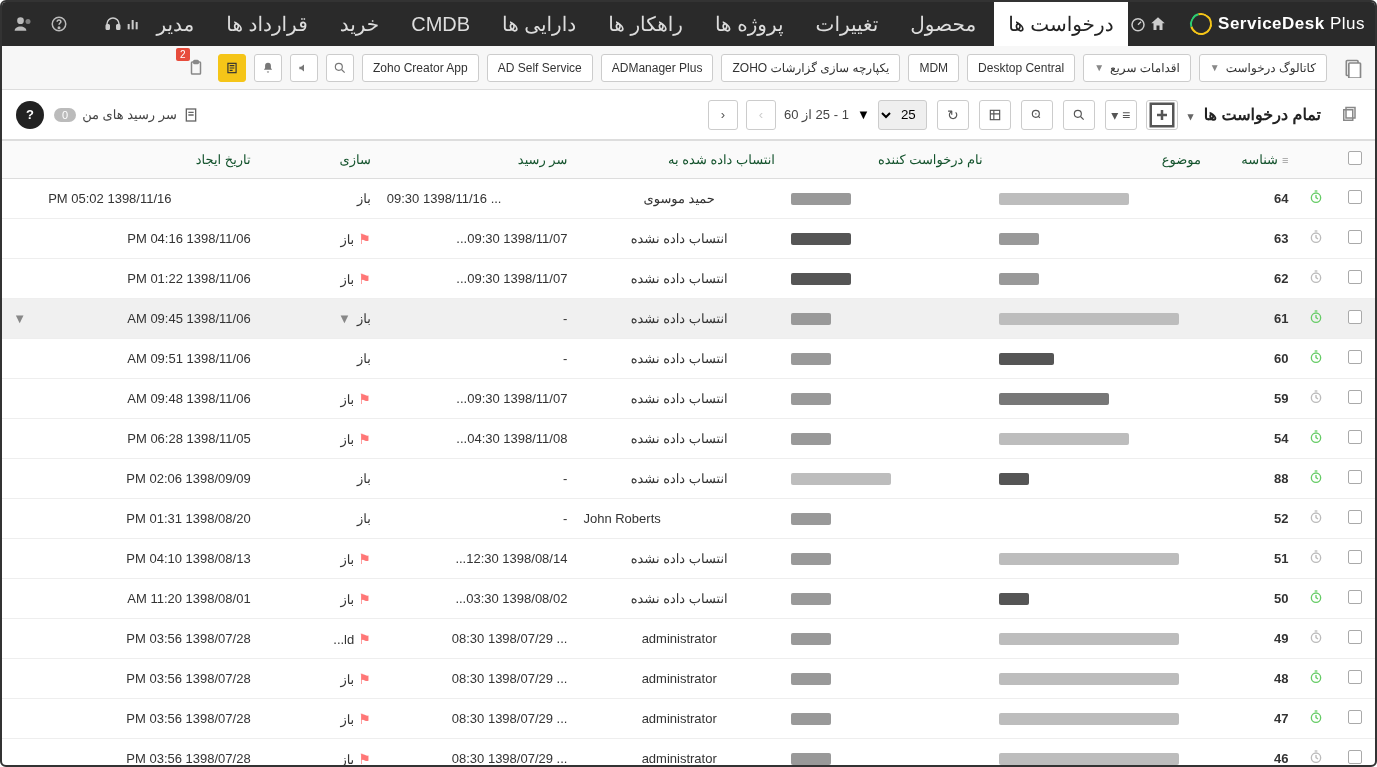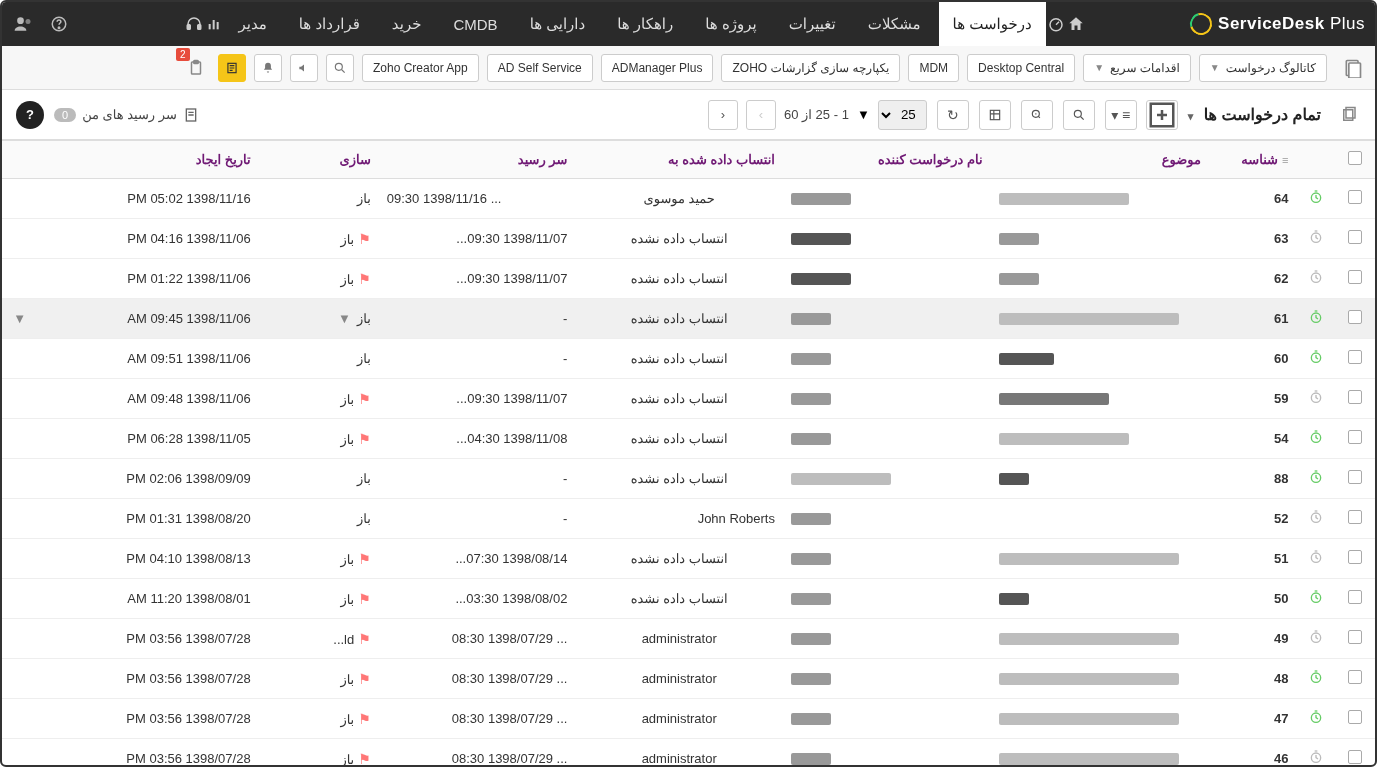--- a/index.html
+++ b/index.html
@@ -47,21 +47,21 @@
   display: flex;
   gap: 4px;
   align-items: center;
 }
 .topnav-item {
   padding: 0 14px;
   height: 44px;
   display: flex;
   align-items: center;
   color: #ddd;
-  font-size: 15px;
+  font-size: 20px;
   cursor: pointer;
 }
 .topnav-item.active {
   background: #fff;
   color: #222;
 }
 .topnav-icon {
   width: 20px; height: 20px;
   display: inline-flex;
   align-items: center; justify-content: center;
@@ -146,21 +146,21 @@
   width:28px;height:28px;border-radius:50%;background:#222;color:#fff;
   display:flex;align-items:center;justify-content:center;font-weight:bold;cursor:pointer;
 }
 .tool-spacer{flex:1;}
 .table-wrap{height: calc(100% - 44px - 44px - 50px); overflow:auto;}
 table { width:100%; border-collapse:collapse; }
 th {
   background:#fafafa;
   border-bottom:1px solid #ddd;
   border-top:1px solid #ddd;
-  font-size:13px; color:#701a75; font-weight:700;
+  font-size:13px; color:#14532d; font-weight:400;
   padding:10px 8px; text-align:right;
   position: sticky; top:0;
 }
 th.center,td.center{text-align:center;}
 td {
   border-bottom:1px solid #eee;
   padding:10px 8px;
   font-size:13px; color:#333;
   height:38px;
 }
@@ -208,21 +208,21 @@
         </svg>
     </span>
     <span class="topnav-icon">
       <svg viewBox="0 0 24 24" width="18" height="18" fill="none" stroke="currentColor" stroke-width="2">
           <circle cx="12" cy="13" r="8"></circle>
           <path d="M12 13l4-4"></path>
         </svg>
     </span>
     <div class="topnav" id="topnav">
         <div class="topnav-item active">درخواست ها</div>
-        <div class="topnav-item">مشکلات</div>
+        <div class="topnav-item">محصول</div>
         <div class="topnav-item">تغییرات</div>
         <div class="topnav-item">پروژه ها</div>
         <div class="topnav-item">راهکار ها</div>
         <div class="topnav-item">دارایی ها</div>
         <div class="topnav-item">CMDB</div>
         <div class="topnav-item">خرید</div>
         <div class="topnav-item">قرارداد ها</div>
         <div class="topnav-item">مدیر</div>
       </div>
     <span class="topnav-icon">
@@ -409,21 +409,21 @@
               </div>
             </td>
             <td>
               <div class="req-cell">
                 <span class="bar g2" style="width:60px"></span>
               </div>
             </td>
             <td style="text-align:center">حمید موسوی</td>
             <td style="direction:ltr;text-align:left">09:30 1398/11/16 ...</td>
             <td>باز</td>
-            <td style="direction:ltr;text-align:right">PM 05:02 1398/11/16</td>
+            <td style="direction:ltr;">PM 05:02 1398/11/16</td>
             <td></td>
           </tr>
           <tr>
             <td class="center"><span class="checkbox"></span></td>
             <td class="center"><span class="stopwatch"><svg viewBox="0 0 24 24" fill="none" stroke="#bbb" stroke-width="2">
                   <circle cx="12" cy="13" r="7"></circle>
                   <path d="M12 9v4l3 2"></path>
                   <path d="M10 3h4"></path>
                 </svg></span></td>
             <td><b>63</b></td>
@@ -596,21 +596,21 @@
                 </svg></span></td>
             <td><b>52</b></td>
             <td>
               <div class="subj-cell"></div>
             </td>
             <td>
               <div class="req-cell">
                 <span class="bar g2" style="width:40px"></span>
               </div>
             </td>
-            <td style="text-align:right">John Roberts</td>
+            <td style="text-align:left">John Roberts</td>
             <td style="direction:ltr;text-align:right">-</td>
             <td>باز</td>
             <td style="direction:ltr;text-align:right">PM 01:31 1398/08/20</td>
             <td></td>
           </tr>
           <tr>
             <td class="center"><span class="checkbox"></span></td>
             <td class="center"><span class="stopwatch"><svg viewBox="0 0 24 24" fill="none" stroke="#bbb" stroke-width="2">
                   <circle cx="12" cy="13" r="7"></circle>
                   <path d="M12 9v4l3 2"></path>
@@ -621,21 +621,21 @@
               <div class="subj-cell">
                 <span class="bar g1" style="width:180px"></span>
               </div>
             </td>
             <td>
               <div class="req-cell">
                 <span class="bar g2" style="width:40px"></span>
               </div>
             </td>
             <td style="text-align:center">انتساب داده نشده</td>
-            <td style="direction:ltr;text-align:right">...07:30 1398/08/14</td>
+            <td style="direction:ltr;text-align:right">...12:30 1398/08/14</td>
             <td><span class="flag">⚑</span>باز</td>
             <td style="direction:ltr;text-align:right">PM 04:10 1398/08/13</td>
             <td></td>
           </tr>
           <tr>
             <td class="center"><span class="checkbox"></span></td>
             <td class="center"><span class="stopwatch"><svg viewBox="0 0 24 24" fill="none" stroke="#6c6" stroke-width="2">
                   <circle cx="12" cy="13" r="7"></circle>
                   <path d="M12 9v4l3 2"></path>
                   <path d="M10 3h4"></path>

